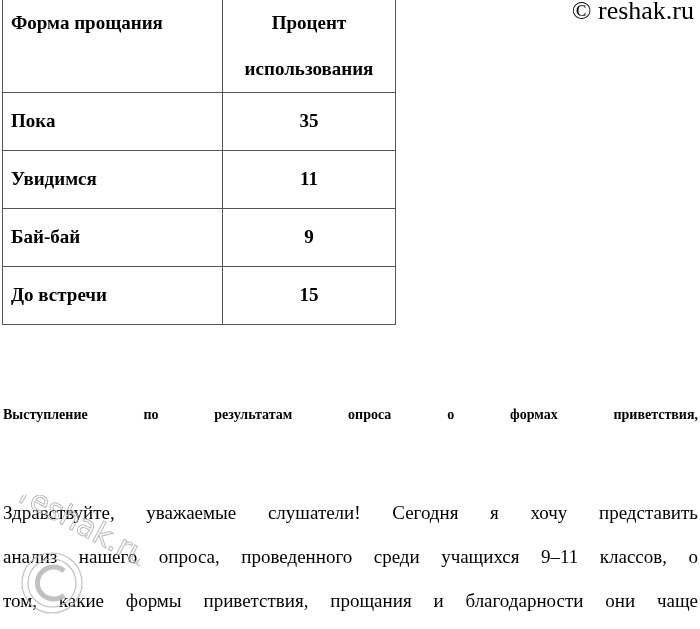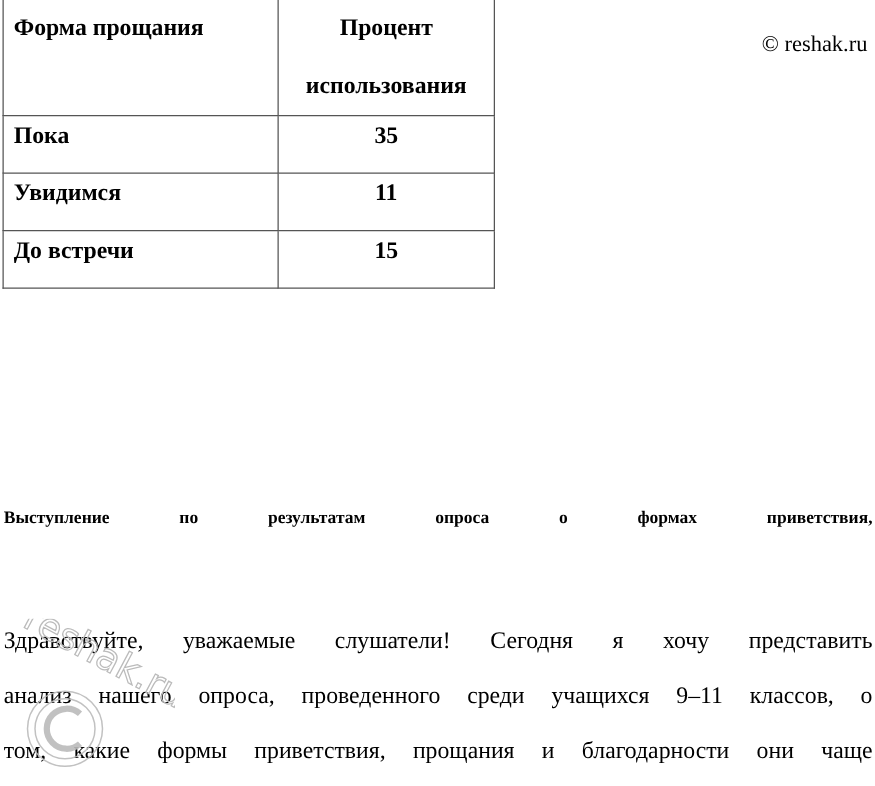--- a/index.html
+++ b/index.html
@@ -3,37 +3,37 @@
   <meta charset="utf-8">
   <style>
     html, body { margin: 0; padding: 0; background: #ffffff; }
     body {
       width: 700px; height: 629px; position: relative; overflow: hidden;
       font-family: "Liberation Serif", "DejaVu Serif", serif;
       color: #000;
     }
     .copyright {
       position: absolute; right: 6px; top: 0px;
-      font-size: 18px; line-height: 22px; margin-top: 24px;
+      font-size: 26px; line-height: 22px;
     }
     table.survey {
       position: absolute; left: 2px; top: -1px;
       border-collapse: collapse;
       font-weight: bold; font-size: 19px;
     }
     table.survey td {
       border: 1.5px solid #555;
       vertical-align: top;
       padding: 6px 8px 0 8px;
       line-height: 48px;
     }
     table.survey td.c1 { width: 203px; }
     table.survey td.c2 { width: 156px; text-align: center; }
     table.survey tr.hdr td { height: 86px; line-height: 46px; padding-top: 0; }
-    table.survey tr.row td { height: 44px; line-height: 30px; padding-top: 1px; }
+    table.survey tr.row td { height: 44px; line-height: 30px; padding-top: 13px; }
     .heading {
       position: absolute; left: 3px; top: 393px; width: 695px;
       font-weight: bold; font-size: 14px; line-height: 44px;
       text-align: justify; text-align-last: left;
       margin: 0;
     }
     .heading .l1 { display: block; text-align: justify; text-align-last: justify; }
     .para {
       position: absolute; left: 3px; top: 491px; width: 695px;
       font-size: 19px; line-height: 44px; margin: 0;
@@ -61,20 +61,24 @@
   </tr>
   <tr class="row">
     <td class="c1">Пока</td>
     <td class="c2">35</td>
   </tr>
   <tr class="row">
     <td class="c1">Увидимся</td>
     <td class="c2">11</td>
   </tr>
   <tr class="row">
+    <td class="c1">Бай-бай</td>
+    <td class="c2">9</td>
+  </tr>
+  <tr class="row">
     <td class="c1">До встречи</td>
     <td class="c2">15</td>
   </tr>
 </tbody>
   </table>
 
 <h2 class="heading">
   <span class="l1">Выступление по результатам опроса о формах приветствия,</span>
 </h2>
 

